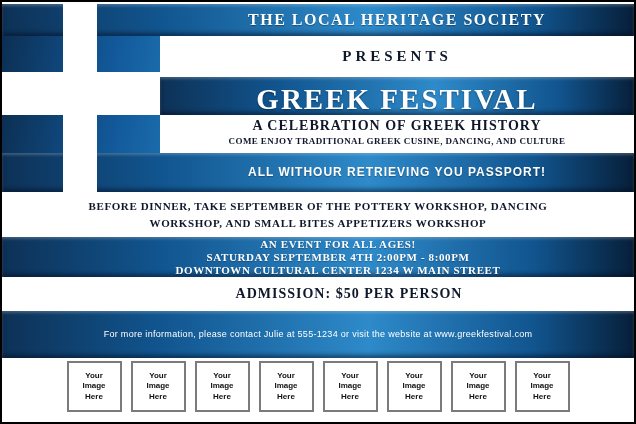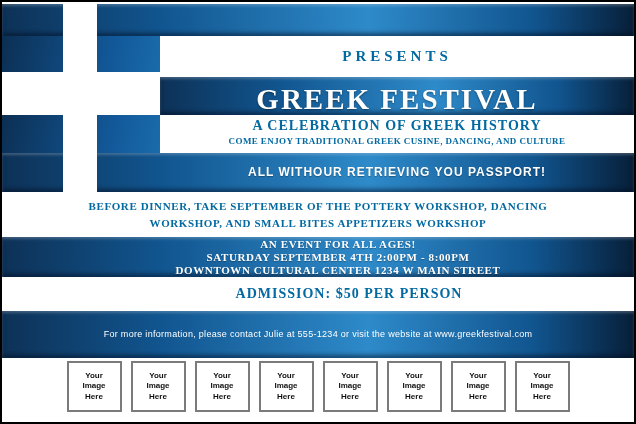--- a/index.html
+++ b/index.html
@@ -20,21 +20,21 @@
     background:linear-gradient(90deg,#0d3156 0%,#11558f 25%,#2e8ac9 58%,#11558f 84%,#071f39 100%);
     box-shadow:inset 0 2px 3px rgba(255,255,255,0.22), inset 0 -3px 4px rgba(0,10,30,0.5);
   }
   .canton{
     background:linear-gradient(100deg,#0c2f53 0%,#12599a 70%,#1a6bab 100%);
   }
   .whitebar{background:#ffffff;}
   .serif{font-family:"Liberation Serif", serif;}
   .sans{font-family:"Liberation Sans", sans-serif;}
   .ctr{text-align:center;}
-  .navy{color:#0369a1;}
+  .navy{color:#0f172a;}
   .white{color:#ffffff;}
 
   .society-text{left:158px;width:474px;top:2px;height:32px;line-height:32px;
     font-size:16px;letter-spacing:1.5px;font-weight:600;
     text-shadow:0 1px 1px rgba(0,0,0,0.35);}
   .presents-text{left:158px;width:474px;top:34px;height:41px;line-height:41px;
     font-size:15px;letter-spacing:4px;font-weight:700;}
   .title-text{left:158px;width:474px;top:78px;height:38px;line-height:38px;
     font-size:29px;letter-spacing:2px;font-weight:700;
     text-shadow:0 1px 2px rgba(0,0,0,0.4);}
@@ -83,20 +83,21 @@
 
     <div class="abs band" style="left:0;top:151px;width:632px;height:39px;"></div>
 
     <div class="abs whitebar" style="left:0;top:70px;width:158px;height:43px;"></div>
     <div class="abs whitebar" style="left:61px;top:2px;width:34px;height:188px;"></div>
 
     <div class="abs band" style="left:0;top:235px;width:632px;height:40px;"></div>
 
     <div class="abs band" style="left:0;top:309px;width:632px;height:47px;"></div>
 
+    <div class="abs ctr serif white society-text">THE LOCAL HERITAGE SOCIETY</div>
 
     <div class="abs ctr serif navy presents-text">PRESENTS</div>
 
     <div class="abs ctr serif white title-text">GREEK FESTIVAL</div>
 
     <div class="abs ctr serif navy subtitle-text">A CELEBRATION OF GREEK HISTORY</div>
 
     <div class="abs ctr serif navy tagline-text">COME ENJOY TRADITIONAL GREEK CUSINE, DANCING, AND CULTURE</div>
 
     <div class="abs ctr sans white passport-text">ALL WITHOUR RETRIEVING YOU PASSPORT!</div>

